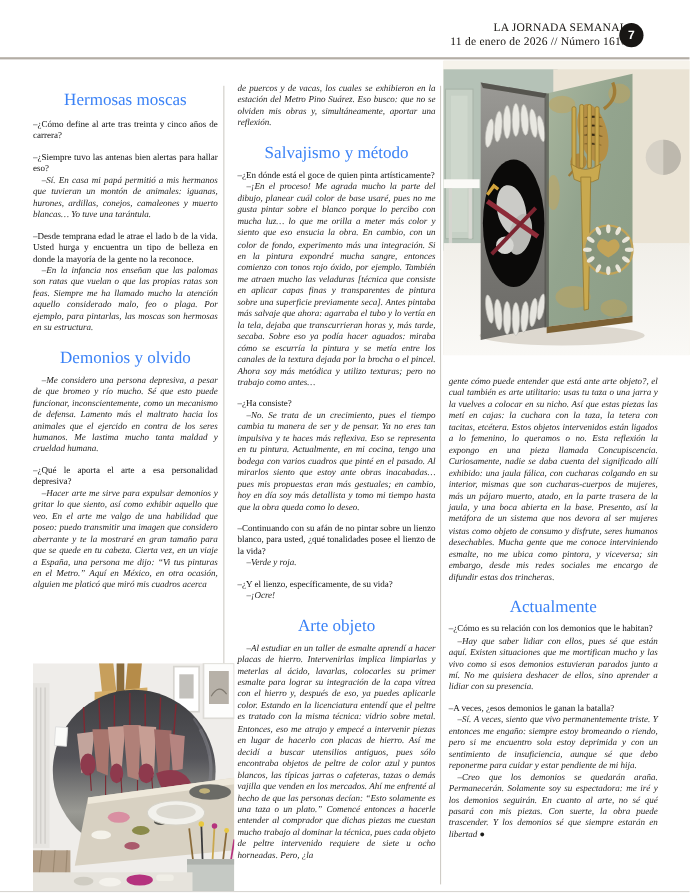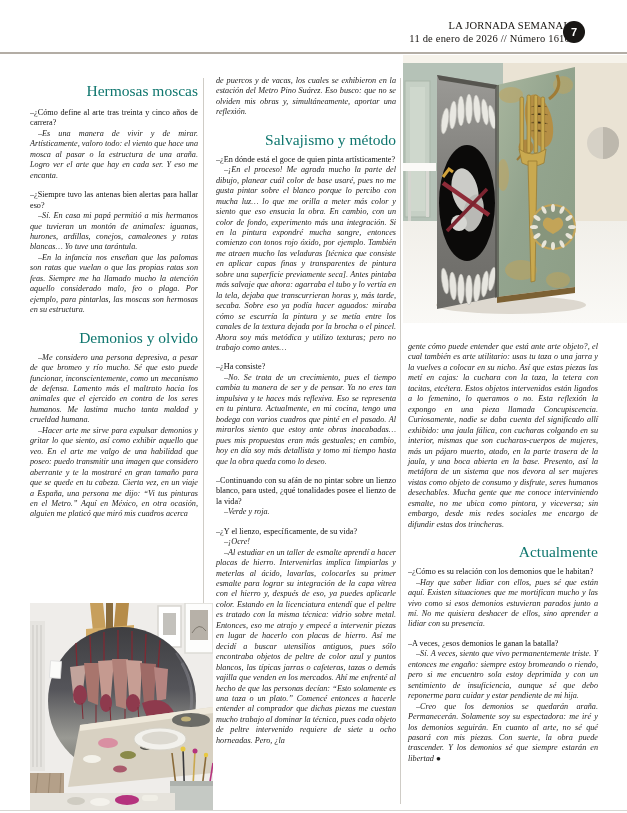--- a/index.html
+++ b/index.html
@@ -32,21 +32,21 @@
   .col1{left:30px;top:82px;width:168px;}
   .col2{left:216px;top:76px;width:180px;}
   .col3{left:408px;top:342px;width:190px;}
   .col p{margin:0;}
   .col .q{font-weight:normal;margin-top:9px;color:#101010;}
   .col .q.first{margin-top:0;}
   .col .a{text-indent:8px;font-style:italic;}
   .col .cont{text-indent:0;}
   .col h2{
     font-family:"Liberation Serif","DejaVu Serif",serif;font-weight:400;
-    color:#0f766e;font-size:15.5px;line-height:17px;margin:13px 0 7px 0;text-align:right;
+    color:#3b82f6;font-size:15.5px;line-height:17px;margin:13px 0 7px 0;text-align:center;
   }
   .col h2.first{margin-top:0;}
   
   .photo{position:absolute;display:block;}
   .photo-right{left:403px;top:55px;width:224px;height:268px;}
   .photo-left{left:30px;top:603px;width:183px;height:207px;}
   svg{display:block;}
 </style>
 </head>
 <body>
@@ -290,40 +290,42 @@
   <ellipse cx="46" cy="198" rx="9" ry="4" fill="#cfccc2"></ellipse>
   <rect x="112" y="192" width="16" height="6" rx="3" fill="#f0eee6"></rect>
 
   <rect x="20" y="58" width="11" height="17" fill="#fbfbf9" transform="rotate(4 25 66)" stroke="#ddd" stroke-width="0.8"></rect>
 </svg>
 </div>
 
 <div class="col col1">
   <h2 class="first">Hermosas moscas</h2>
   <p class="q">–¿Cómo define al arte tras treinta y cinco años de carrera?</p>
-  <p class="a">–Es una manera de vivir y de mirar. Artísticamente, valoro todo: el viento que hace una mosca al pasar o la estructura de una araña. Logro ver el arte que hay en cada ser. Y eso me encanta.</p>
   <p class="q">–¿Siempre tuvo las antenas bien alertas para hallar eso?</p>
-  <p class="a">–Sí. En casa mi papá permitió a mis hermanos que tuvieran un montón de animales: iguanas, hurones, ardillas, conejos, camaleones y ratas blancas… Yo tuve una tarántula.</p>
+  <p class="a">–Sí. En casa mi papá permitió a mis hermanos que tuvieran un montón de animales: iguanas, hurones, ardillas, conejos, camaleones y muerto blancas… Yo tuve una tarántula.</p>
+  <p class="q">–Desde temprana edad le atrae el lado b de la vida. Usted hurga y encuentra un tipo de belleza en donde la mayoría de la gente no la reconoce.</p>
   <p class="a">–En la infancia nos enseñan que las palomas son ratas que vuelan o que las propias ratas son feas. Siempre me ha llamado mucho la atención aquello considerado malo, feo o plaga. Por ejemplo, para pintarlas, las moscas son hermosas en su estructura.</p>
   <h2>Demonios y olvido</h2>
   <p class="a">–Me considero una persona depresiva, a pesar de que bromeo y río mucho. Sé que esto puede funcionar, inconscientemente, como un mecanismo de defensa. Lamento más el maltrato hacia los animales que el ejercido en contra de los seres humanos. Me lastima mucho tanta maldad y crueldad humana.</p>
+  <p class="q">–¿Qué le aporta el arte a esa personalidad depresiva?</p>
   <p class="a">–Hacer arte me sirve para expulsar demonios y gritar lo que siento, así como exhibir aquello que veo. En el arte me valgo de una habilidad que poseo: puedo transmitir una imagen que considero aberrante y te la mostraré en gran tamaño para que se quede en tu cabeza. Cierta vez, en un viaje a España, una persona me dijo: “Vi tus pinturas en el Metro.” Aquí en México, en otra ocasión, alguien me platicó que miró mis cuadros acerca</p>
 </div>
 
 <div class="col col2">
   <p class="a cont">de puercos y de vacas, los cuales se exhibieron en la estación del Metro Pino Suárez. Eso busco: que no se olviden mis obras y, simultáneamente, aportar una reflexión.</p>
   <h2>Salvajismo y método</h2>
   <p class="q first">–¿En dónde está el goce de quien pinta artísticamente?</p>
   <p class="a">–¡En el proceso! Me agrada mucho la parte del dibujo, planear cuál color de base usaré, pues no me gusta pintar sobre el blanco porque lo percibo con mucha luz… lo que me orilla a meter más color y siento que eso ensucia la obra. En cambio, con un color de fondo, experimento más una integración. Si en la pintura expondré mucha sangre, entonces comienzo con tonos rojo óxido, por ejemplo. También me atraen mucho las veladuras [técnica que consiste en aplicar capas finas y transparentes de pintura sobre una superficie previamente seca]. Antes pintaba más salvaje que ahora: agarraba el tubo y lo vertía en la tela, dejaba que transcurrieran horas y, más tarde, secaba. Sobre eso ya podía hacer aguados: miraba cómo se escurría la pintura y se metía entre los canales de la textura dejada por la brocha o el pincel. Ahora soy más metódica y utilizo texturas; pero no trabajo como antes…</p>
   <p class="q">–¿Ha consiste?</p>
   <p class="a">–No. Se trata de un crecimiento, pues el tiempo cambia tu manera de ser y de pensar. Ya no eres tan impulsiva y te haces más reflexiva. Eso se representa en tu pintura. Actualmente, en mi cocina, tengo una bodega con varios cuadros que pinté en el pasado. Al mirarlos siento que estoy ante obras inacabadas… pues mis propuestas eran más gestuales; en cambio, hoy en día soy más detallista y tomo mi tiempo hasta que la obra queda como lo deseo.</p>
   <p class="q">–Continuando con su afán de no pintar sobre un lienzo blanco, para usted, ¿qué tonalidades posee el lienzo de la vida?</p>
   <p class="a">–Verde y roja.</p>
   <p class="q">–¿Y el lienzo, específicamente, de su vida?</p>
   <p class="a">–¡Ocre!</p>
+  <h2>Arte objeto</h2>
   <p class="a">–Al estudiar en un taller de esmalte aprendí a hacer placas de hierro. Intervenirlas implica limpiarlas y meterlas al ácido, lavarlas, colocarles su primer esmalte para lograr su integración de la capa vítrea con el hierro y, después de eso, ya puedes aplicarle color. Estando en la licenciatura entendí que el peltre es tratado con la misma técnica: vidrio sobre metal. Entonces, eso me atrajo y empecé a intervenir piezas en lugar de hacerlo con placas de hierro. Así me decidí a buscar utensilios antiguos, pues sólo encontraba objetos de peltre de color azul y puntos blancos, las típicas jarras o cafeteras, tazas o demás vajilla que venden en los mercados. Ahí me enfrenté al hecho de que las personas decían: “Esto solamente es una taza o un plato.” Comencé entonces a hacerle entender al comprador que dichas piezas me cuestan mucho trabajo al dominar la técnica, pues cada objeto de peltre intervenido requiere de siete u ocho horneadas. Pero, ¿la</p>
 </div>
 
 <div class="col col3">
   <p class="a cont">gente cómo puede entender que está ante arte objeto?, el cual también es arte utilitario: usas tu taza o una jarra y la vuelves a colocar en su nicho. Así que estas piezas las metí en cajas: la cuchara con la taza, la tetera con tacitas, etcétera. Estos objetos intervenidos están ligados a lo femenino, lo queramos o no. Esta reflexión la expongo en una pieza llamada Concupiscencia. Curiosamente, nadie se daba cuenta del significado allí exhibido: una jaula fálica, con cucharas colgando en su interior, mismas que son cucharas-cuerpos de mujeres, más un pájaro muerto, atado, en la parte trasera de la jaula, y una boca abierta en la base. Presento, así la metáfora de un sistema que nos devora al ser mujeres vistas como objeto de consumo y disfrute, seres humanos desechables. Mucha gente que me conoce interviniendo esmalte, no me ubica como pintora, y viceversa; sin embargo, desde mis redes sociales me encargo de difundir estas dos trincheras.</p>
   <h2>Actualmente</h2>
   <p class="q first">–¿Cómo es su relación con los demonios que le habitan?</p>
   <p class="a">–Hay que saber lidiar con ellos, pues sé que están aquí. Existen situaciones que me mortifican mucho y las vivo como si esos demonios estuvieran parados junto a mí. No me quisiera deshacer de ellos, sino aprender a lidiar con su presencia.</p>
   <p class="q">–A veces, ¿esos demonios le ganan la batalla?</p>
   <p class="a">–Sí. A veces, siento que vivo permanentemente triste. Y entonces me engaño: siempre estoy bromeando o riendo, pero si me encuentro sola estoy deprimida y con un sentimiento de insuficiencia, aunque sé que debo reponerme para cuidar y estar pendiente de mi hija.</p>

